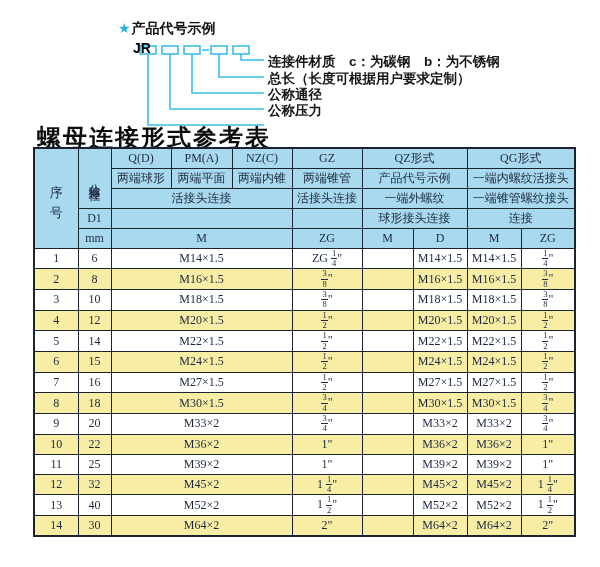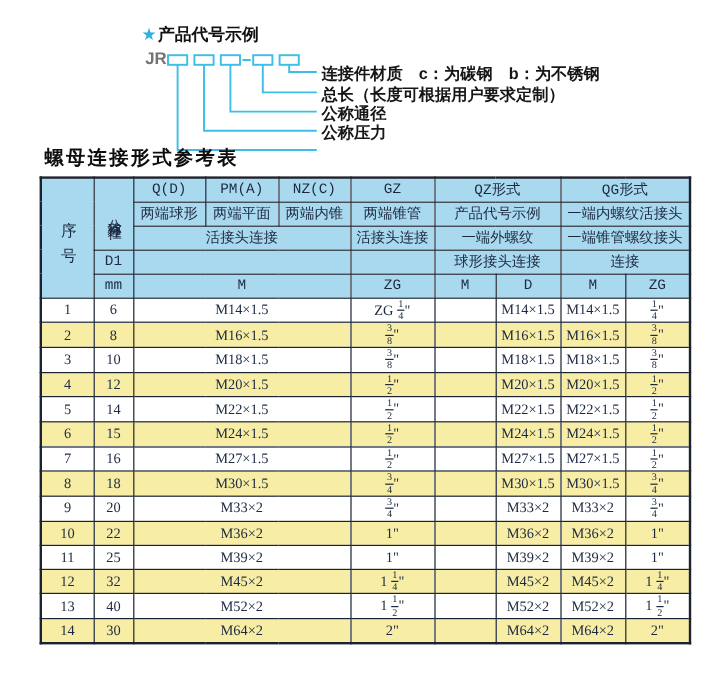--- a/index.html
+++ b/index.html
@@ -12,33 +12,33 @@
   *{box-sizing:border-box;margin:0;padding:0;}
   html,body{background:#ffffff;}
   body{font-family:"Liberation Sans",sans-serif;color:var(--text);}
   .page{position:relative;width:600px;height:567px;background:#ffffff;overflow:hidden;}
 
   
   .diagram{position:absolute;left:0;top:0;width:600px;height:146px;}
   .diagram svg{position:absolute;left:0;top:0;}
   .diagram-title{position:absolute;left:118px;top:20px;font-size:14px;font-weight:bold;color:#111;}
   .diagram-title .star{color:#2fb0e0;font-weight:normal;margin-right:1px;}
-  .jr{position:absolute;left:121px;top:40px;font-size:14px;font-weight:bold;color:#737373;font-family:"Liberation Sans",sans-serif;}
+  .jr{position:absolute;left:133px;top:40px;font-size:14px;font-weight:bold;color:#000000;font-family:"Liberation Sans",sans-serif;}
   .code-label{position:absolute;left:268px;font-size:13.5px;font-weight:bold;color:#161616;white-space:nowrap;}
 
   
-  .table-title{position:absolute;left:37px;top:122px;font-size:16px;font-weight:bold;color:#0d0d0d;letter-spacing:2px;}
+  .table-title{position:absolute;left:37px;top:122px;font-size:24px;font-weight:bold;color:#0d0d0d;letter-spacing:2px;}
 
   
   table{position:absolute;left:33px;top:147px;border-collapse:collapse;table-layout:fixed;
         font-family:"Liberation Serif",serif;font-size:12px;color:var(--text);}
   th,td{border:1px solid var(--border);text-align:center;vertical-align:middle;
         height:20px;padding:0 1px;font-weight:normal;overflow:hidden;white-space:nowrap;}
   table{border:2px solid var(--border);}
-  thead th{background:var(--header-bg);font-family:Liberation Mono, monospace;}
+  thead th{background:var(--header-bg);}
   tbody td{background:#ffffff;}
   tbody tr.alt td{background:var(--alt-bg);}
   .vtext{writing-mode:vertical-rl;text-orientation:upright;display:inline-block;line-height:1;}
   .v-serial{letter-spacing:22px;font-size:13px;}
   .v-dn{letter-spacing:2px;font-size:12px;}
   .fr{display:inline-block;text-align:center;font-size:8.5px;line-height:1.1;vertical-align:-4px;}
   .fr .n{display:block;border-bottom:1px solid var(--text);padding:0 1px;}
   .fr .d{display:block;}
 </style>
 </head>

